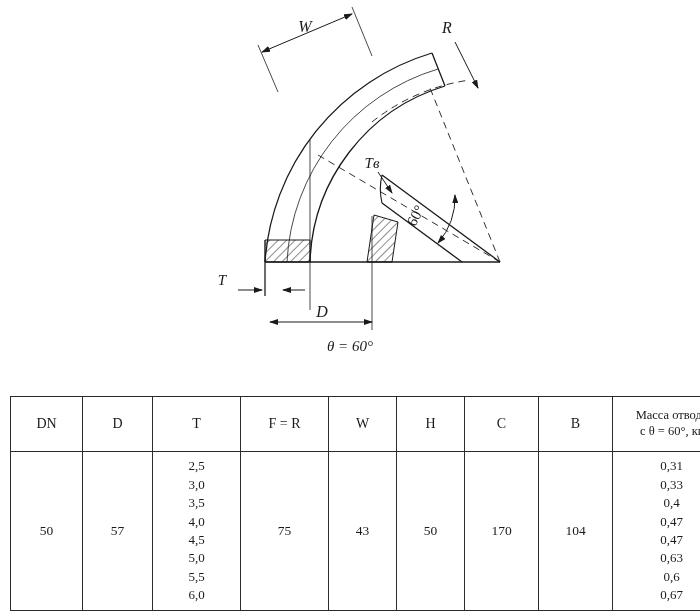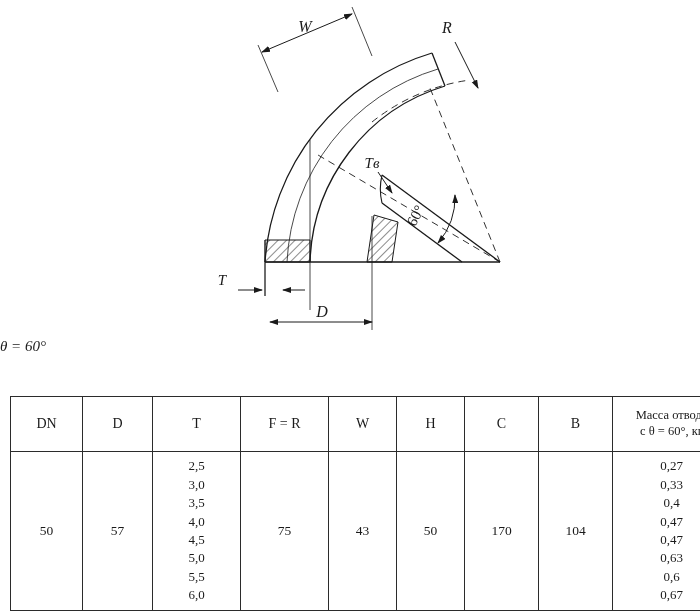--- a/index.html
+++ b/index.html
@@ -29,20 +29,21 @@
     height: 375px;
   }
   #drawing svg {
     display: block;
   }
   .theta-caption {
     position: absolute;
     left: 0;
     top: 338px;
     width: 700px;
+    text-align: center;
     font-style: italic;
     font-size: 15px;
     font-family: "Liberation Serif", serif;
   }
   
   .units-caption {
     position: absolute;
     right: 14px;
     top: 378px;
     font-size: 12.5px;
@@ -238,21 +239,21 @@
               <span>6,0</span>
             </div>
           </td>
           <td class="single">75</td>
           <td class="single">43</td>
           <td class="single">50</td>
           <td class="single">170</td>
           <td class="single">104</td>
           <td>
             <div class="stack">
-              <span>0,27</span>
+              <span>0,31</span>
               <span>0,33</span>
               <span>0,4</span>
               <span>0,47</span>
               <span>0,47</span>
               <span>0,63</span>
               <span>0,6</span>
               <span>0,67</span>
             </div>
           </td>
         </tr>

